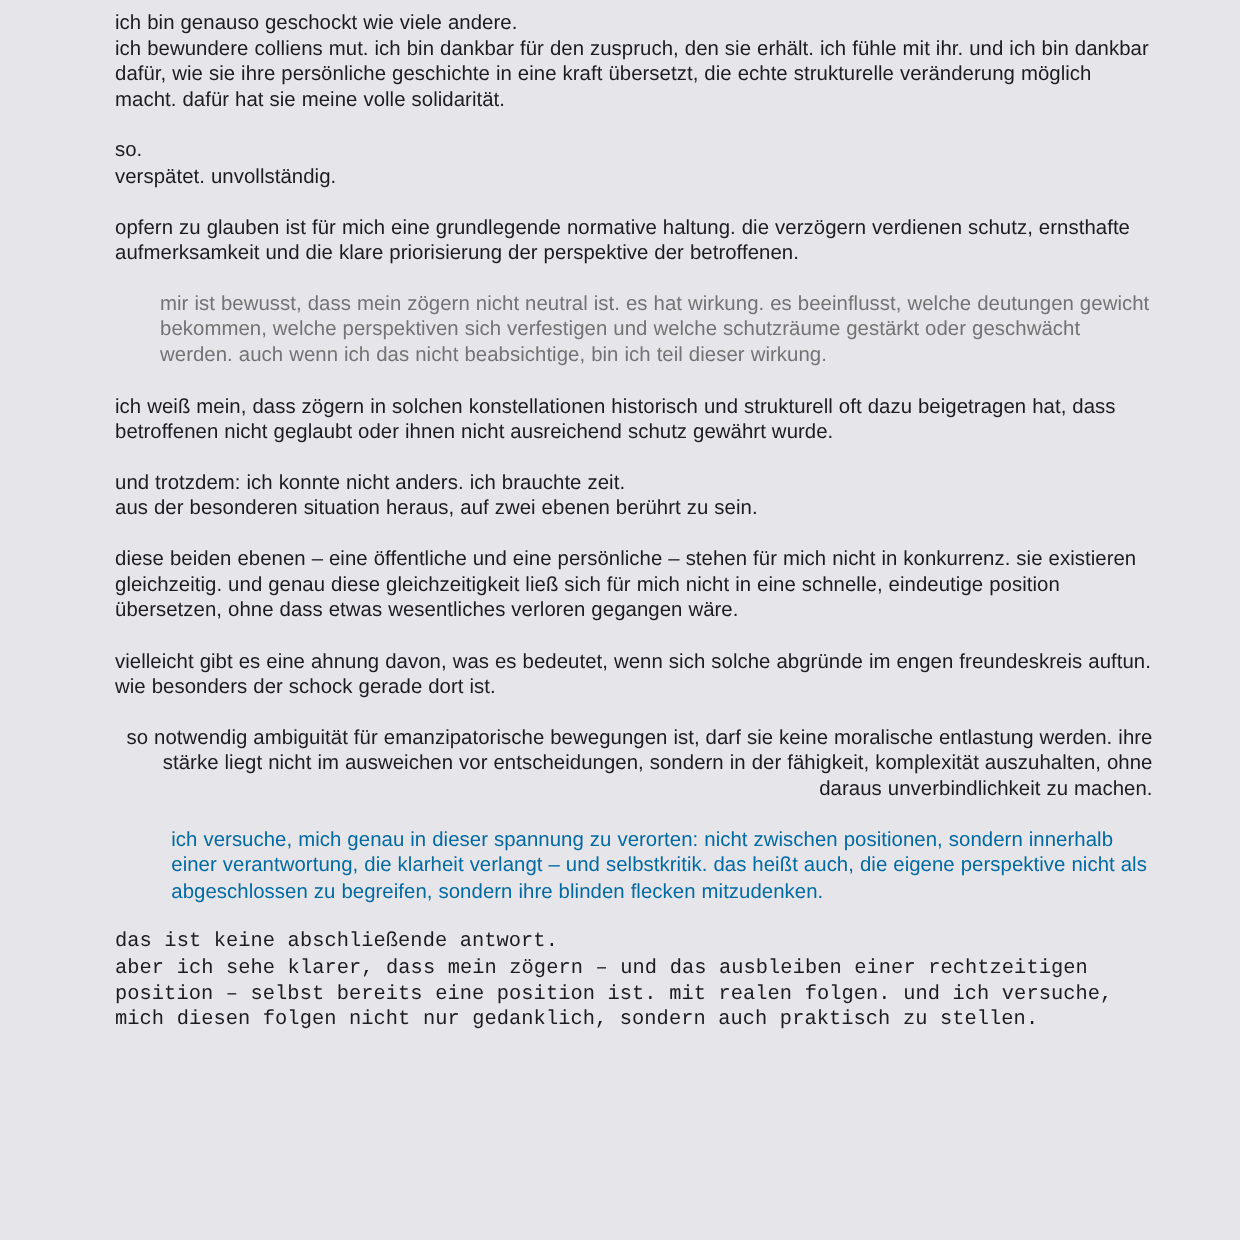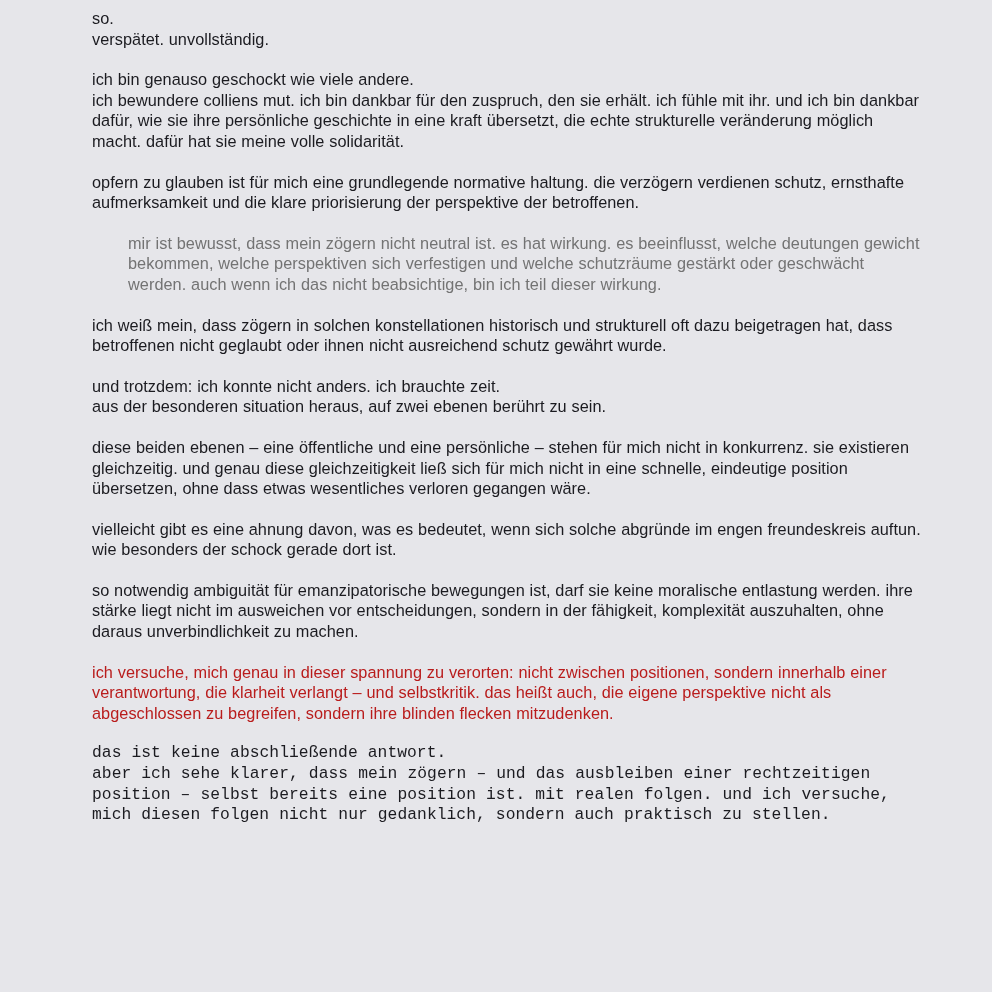--- a/index.html
+++ b/index.html
@@ -39,29 +39,29 @@
   .paragraph:last-child {
     margin-bottom: 4px;
     font-family: Liberation Mono, monospace;
   }
 </style>
 </head>
 <body style="background: rgb(230, 230, 234);">
 
 <div id="statement-page" style="background: rgb(230, 230, 234);">
   <article class="statement-body">
+    <p class="paragraph" style="color: rgb(27, 27, 32);">ich bin genauso geschockt wie viele andere.
+ich bewundere colliens mut. ich bin dankbar für den zuspruch, den sie erhält. ich fühle mit ihr. und ich bin dankbar dafür, wie sie ihre persönliche geschichte in eine kraft übersetzt, die echte strukturelle veränderung möglich macht. dafür hat sie meine volle solidarität.</p>
     <p class="paragraph" style="color: rgb(27, 27, 32);">so.
 verspätet. unvollständig.</p>
-    <p class="paragraph" style="color: rgb(27, 27, 32);">ich bin genauso geschockt wie viele andere.
-ich bewundere colliens mut. ich bin dankbar für den zuspruch, den sie erhält. ich fühle mit ihr. und ich bin dankbar dafür, wie sie ihre persönliche geschichte in eine kraft übersetzt, die echte strukturelle veränderung möglich macht. dafür hat sie meine volle solidarität.</p>
     <p class="paragraph" style="color: rgb(27, 27, 32);">opfern zu glauben ist für mich eine grundlegende normative haltung. die verzögern verdienen schutz, ernsthafte aufmerksamkeit und die klare priorisierung der perspektive der betroffenen.</p>
     <p class="paragraph" style="color: #737373; margin-left: 36px;">mir ist bewusst, dass mein zögern nicht neutral ist. es hat wirkung. es beeinflusst, welche deutungen gewicht bekommen, welche perspektiven sich verfestigen und welche schutzräume gestärkt oder geschwächt werden. auch wenn ich das nicht beabsichtige, bin ich teil dieser wirkung.</p>
     <p class="paragraph" style="color: rgb(27, 27, 32);">ich weiß mein, dass zögern in solchen konstellationen historisch und strukturell oft dazu beigetragen hat, dass betroffenen nicht geglaubt oder ihnen nicht ausreichend schutz gewährt wurde.</p>
     <p class="paragraph" style="color: rgb(27, 27, 32);">und trotzdem: ich konnte nicht anders. ich brauchte zeit.
 aus der besonderen situation heraus, auf zwei ebenen berührt zu sein.</p>
     <p class="paragraph" style="color: rgb(27, 27, 32);">diese beiden ebenen – eine öffentliche und eine persönliche – stehen für mich nicht in konkurrenz. sie existieren gleichzeitig. und genau diese gleichzeitigkeit ließ sich für mich nicht in eine schnelle, eindeutige position übersetzen, ohne dass etwas wesentliches verloren gegangen wäre.</p>
     <p class="paragraph" style="color: rgb(27, 27, 32);">vielleicht gibt es eine ahnung davon, was es bedeutet, wenn sich solche abgründe im engen freundeskreis auftun. wie besonders der schock gerade dort ist.</p>
-    <p class="paragraph" style="color: rgb(27, 27, 32);">so notwendig ambiguität für emanzipatorische bewegungen ist, darf sie keine moralische entlastung werden. ihre stärke liegt nicht im ausweichen vor entscheidungen, sondern in der fähigkeit, komplexität auszuhalten, ohne daraus unverbindlichkeit zu machen.</p>
-    <p class="paragraph" style="color: #b91c1c;">ich versuche, mich genau in dieser spannung zu verorten: nicht zwischen positionen, sondern innerhalb einer verantwortung, die klarheit verlangt – und selbstkritik. das heißt auch, die eigene perspektive nicht als abgeschlossen zu begreifen, sondern ihre blinden flecken mitzudenken.</p>
+    <p class="paragraph" style="color: rgb(27, 27, 32); text-align: right;">so notwendig ambiguität für emanzipatorische bewegungen ist, darf sie keine moralische entlastung werden. ihre stärke liegt nicht im ausweichen vor entscheidungen, sondern in der fähigkeit, komplexität auszuhalten, ohne daraus unverbindlichkeit zu machen.</p>
+    <p class="paragraph" style="color: #0369a1; margin-left: 45px;">ich versuche, mich genau in dieser spannung zu verorten: nicht zwischen positionen, sondern innerhalb einer verantwortung, die klarheit verlangt – und selbstkritik. das heißt auch, die eigene perspektive nicht als abgeschlossen zu begreifen, sondern ihre blinden flecken mitzudenken.</p>
     <p class="paragraph" style="color: rgb(27, 27, 32);">das ist keine abschließende antwort.
 aber ich sehe klarer, dass mein zögern – und das ausbleiben einer rechtzeitigen position – selbst bereits eine position ist. mit realen folgen. und ich versuche, mich diesen folgen nicht nur gedanklich, sondern auch praktisch zu stellen.</p>
   </article>
 </div>
 
 </body></html>

